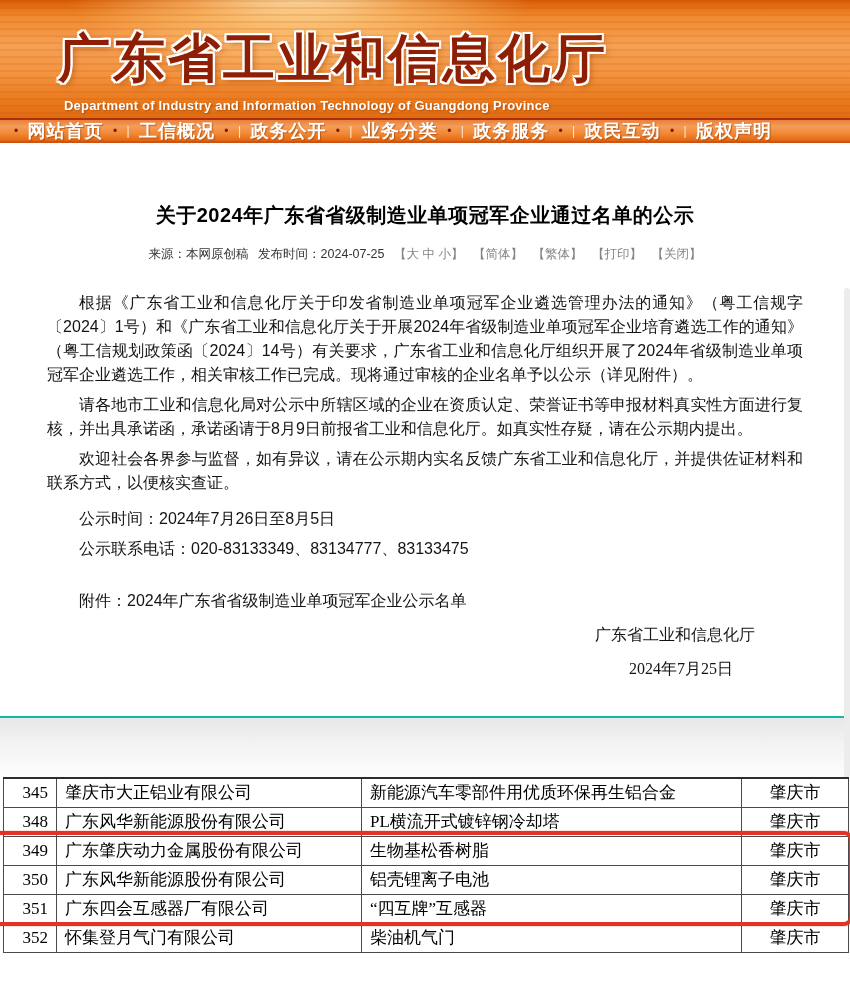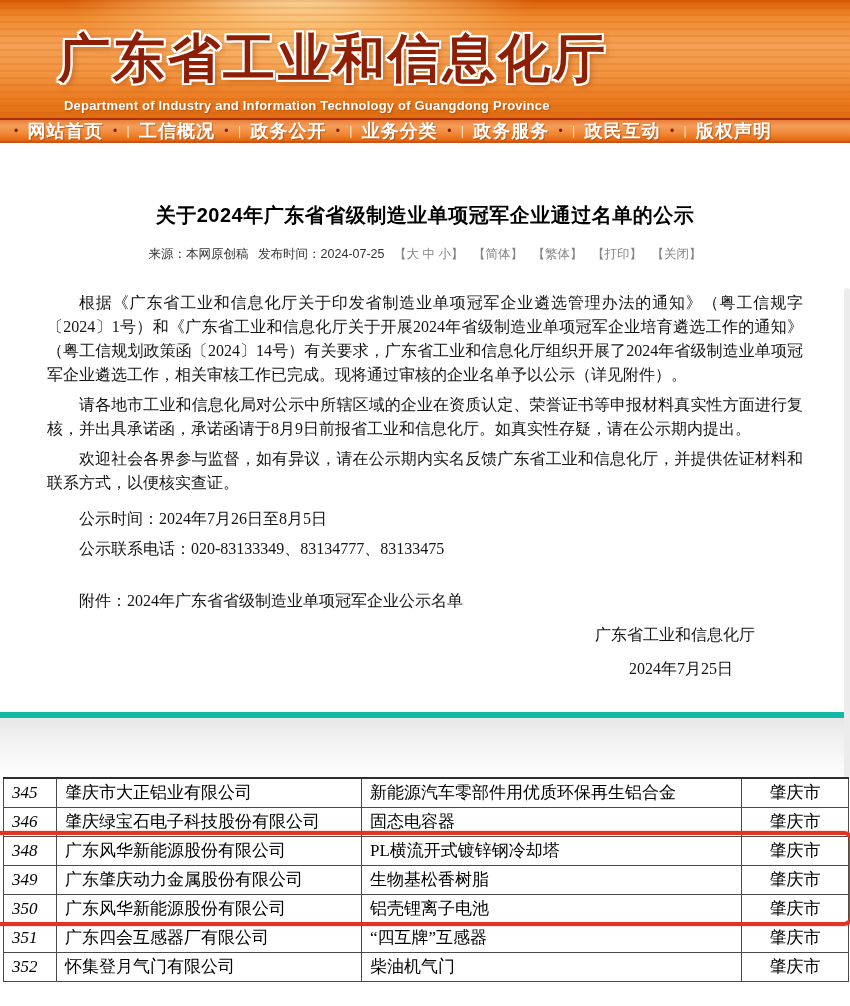--- a/index.html
+++ b/index.html
@@ -46,31 +46,31 @@
     color:#ffffff; font-size:18px; font-weight:bold; text-decoration:none;
     letter-spacing:1px; cursor:pointer; white-space:nowrap;
     text-shadow:1px 1px 1px rgba(150,60,0,.6);
   }
   .nav-bullet { color:#7e1c06; font-size:12px; line-height:1; }
   .nav-sep { color:#ffe9cf; font-size:12px; }
 
   
   .card {
     position:relative; height:575px; background:#ffffff;
-    padding:58px 47px 0 47px; border-bottom:6px solid #14b8a6;
+    padding:58px 47px 0 47px; border-bottom:2px solid #14b8a6;
   }
   .article-title {
     text-align:center; font-size:20px; font-weight:bold; color:#000000;
     letter-spacing:.5px; line-height:28px;
   }
   .meta { text-align:center; margin-top:17px; font-size:12.5px; color:#333333; }
   .meta .meta-static { color:#333333; margin:0 3px; }
   .meta .meta-ctl { color:#848484; margin:0 3px; cursor:pointer; }
 
-  .body-text { margin-top:28px; font-family:Liberation Serif, serif; color:#141414; }
+  .body-text { margin-top:28px; font-family:Liberation Sans, sans-serif; color:#141414; }
   .body-text p { font-size:16px; line-height:24px; text-indent:2em; margin-bottom:6px; text-align:justify; }
   p.spaced-top { margin-top:12px; }
   p.phone-line { margin-top:4px; }
   p.attachment-line { margin-top:28px; }
 
   .signature { margin-top:10px; text-align:right; padding-right:48px;
     font-family:"Liberation Serif","DejaVu Serif",serif; font-size:16px; color:#141414; }
   .signature .sig-org { line-height:24px; }
   .signature .sig-date { line-height:24px; margin-top:10px; padding-right:22px; }
 
@@ -87,21 +87,21 @@
   table.companies {
     border-collapse:collapse; table-layout:fixed;
     margin-left:3px; width:845px;
     font-family:"Liberation Serif","DejaVu Serif",serif; font-size:17px; color:#000000;
     border-top:2px solid #2d2d2d; border-left:1px solid #3a3a3a; border-right:1px solid #3a3a3a;
   }
   table.companies td {
     height:29px; border:1px solid #4a4a4a; padding:2px 8px;
     overflow:hidden; white-space:nowrap;
   }
-  td.col-no   { width:53px;  text-align:left; padding:2px 2px;font-style:italic; }
+  td.col-no   { width:53px;  text-align:right; padding:2px 2px; }
   td.col-company { width:305px;margin-top:38px; }
   td.col-product { width:380px; }
   td.col-city { width:107px; text-align:center; }
 
   .highlight-box {
     position:absolute; left:-10px; top:54px; width:863px; height:95px;
     border:4px solid #e23325; border-radius:9px; pointer-events:none;
     box-shadow:0 0 0 1px rgba(226,51,37,.15);
   }
 </style>
@@ -173,26 +173,20 @@
 <div class="table-wrap">
   <table class="companies">
     <tbody>
         <tr>
           <td class="col-no">345</td>
           <td class="col-company">肇庆市大正铝业有限公司</td>
           <td class="col-product">新能源汽车零部件用优质环保再生铝合金</td>
           <td class="col-city">肇庆市</td>
         </tr>
         <tr>
-          <td class="col-no">346</td>
-          <td class="col-company">肇庆绿宝石电子科技股份有限公司</td>
-          <td class="col-product">固态电容器</td>
-          <td class="col-city">肇庆市</td>
-        </tr>
-        <tr>
           <td class="col-no">348</td>
           <td class="col-company">广东风华新能源股份有限公司</td>
           <td class="col-product">PL横流开式镀锌钢冷却塔</td>
           <td class="col-city">肇庆市</td>
         </tr>
         <tr>
           <td class="col-no">349</td>
           <td class="col-company">广东肇庆动力金属股份有限公司</td>
           <td class="col-product">生物基松香树脂</td>
           <td class="col-city">肇庆市</td>

